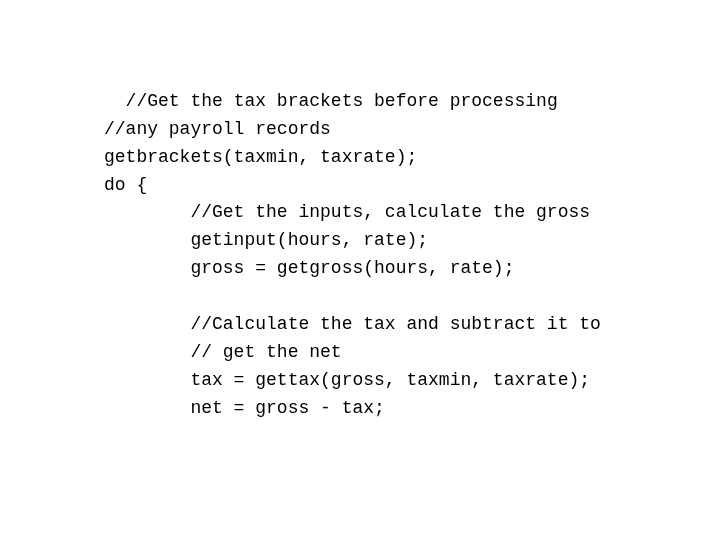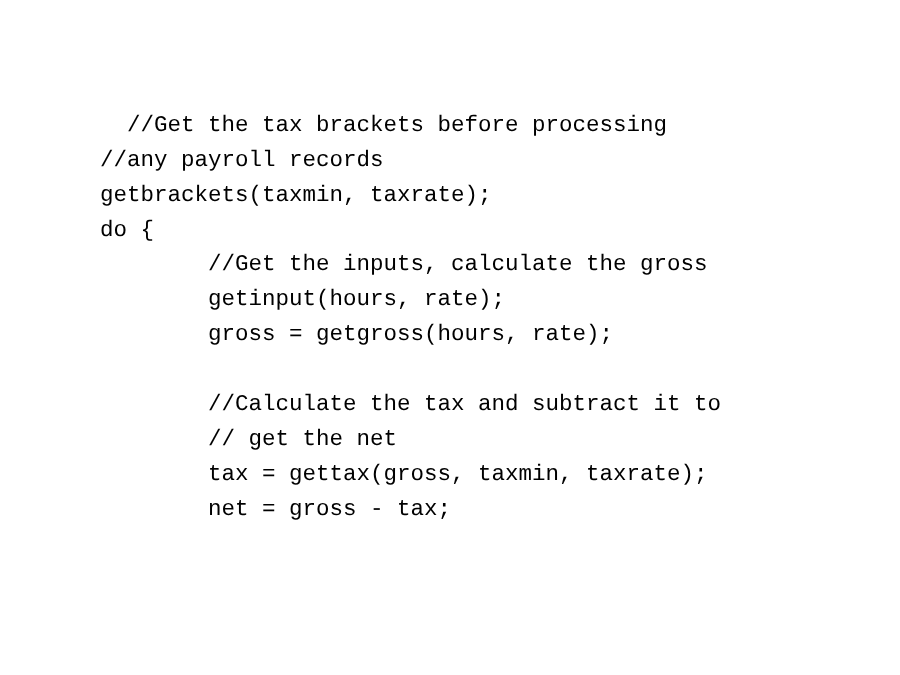--- a/index.html
+++ b/index.html
@@ -18,20 +18,21 @@
       justify-content: flex-start;
     }
 
     .code-container {
       padding: 60px 80px;
       font-family: 'Courier New', Courier, monospace;
       font-size: 18px;
       line-height: 1.55;
       color: #000000;
       white-space: pre;
+      margin-left: 24px;
     }
   </style>
 </head>
 <body>
 
 <div class="code-container">
   <span>//Get the tax brackets before processing</span>
 <span>//any payroll records</span>
 <span>getbrackets(taxmin, taxrate);</span>
 <span>do {</span>

